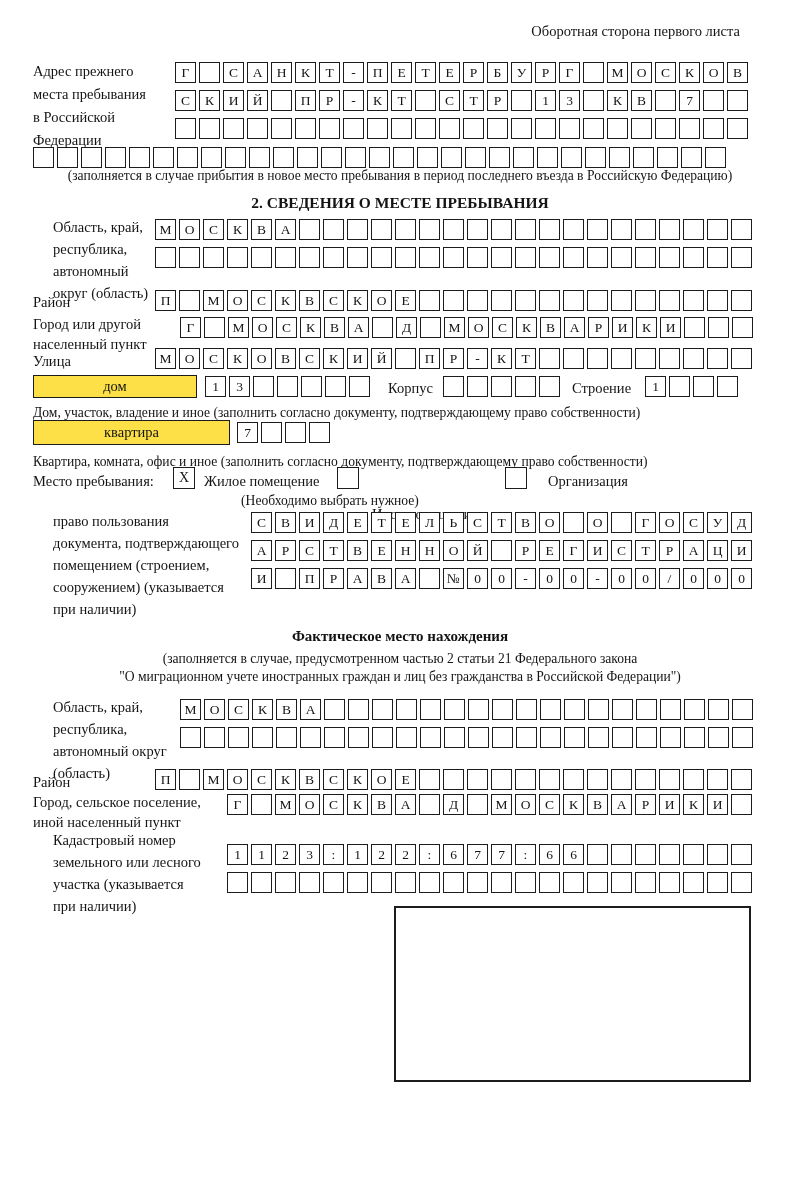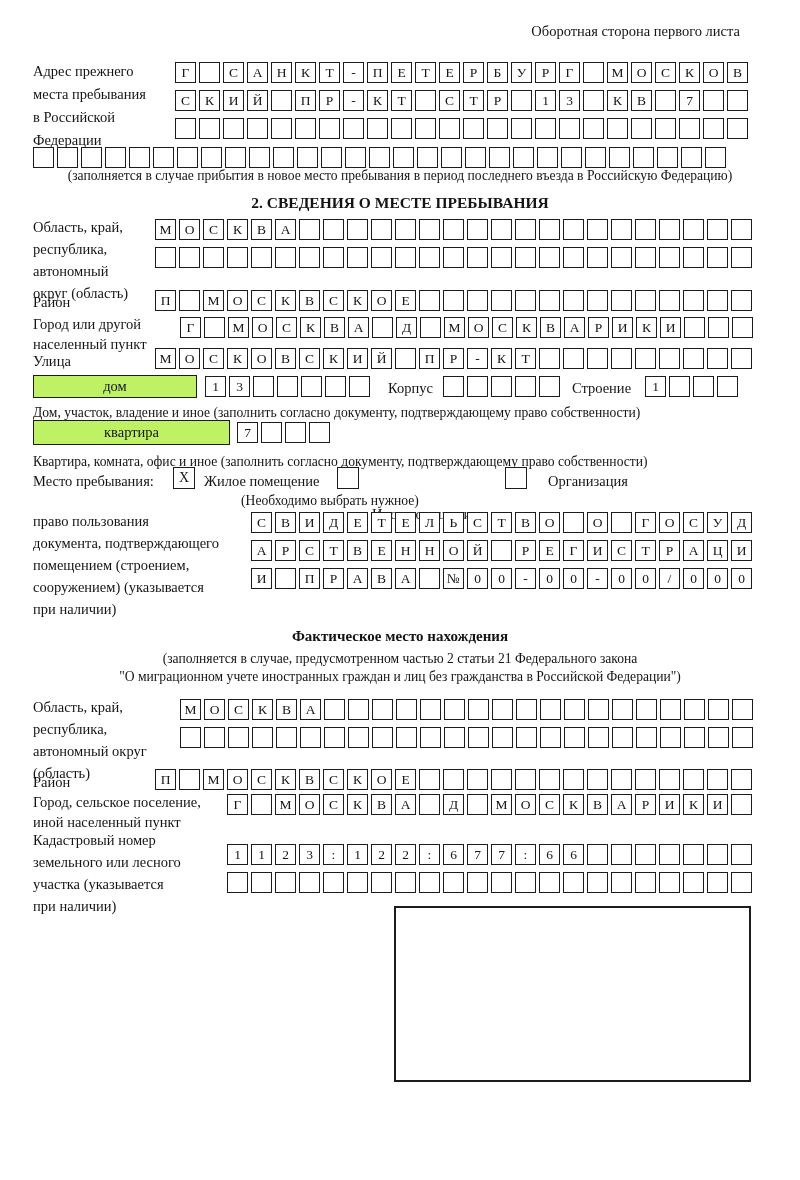--- a/index.html
+++ b/index.html
@@ -8,28 +8,28 @@
     font-family:"Liberation Serif","DejaVu Serif",serif; color:#141414; overflow:hidden;
   }
   .abs { position:absolute; }
   .row { position:absolute; display:flex; gap:3px; }
   .cell {
     width:21px; height:21px; border:1.5px solid #1c1c1c; box-sizing:border-box;
     display:flex; align-items:center; justify-content:center;
     font-size:13.5px; line-height:1; background:#fff;
   }
   .label { position:absolute; font-size:14.5px; line-height:23px; white-space:nowrap; }
-  .lh22 div { line-height:22px; }
+  .lh22 div { line-height:22px;margin-left:20px; }
   .lh20 div { line-height:20px; }
   .center { position:absolute; left:0; width:100%; text-align:center; }
   .heading { font-weight:bold; font-size:15.5px; }
   .note { font-size:13.6px; }
   .rect-label {
     position:absolute; border:1.5px solid #1c1c1c; box-sizing:border-box;
-    display:flex; align-items:center; justify-content:center; font-size:14.5px; background:#bef264;
+    display:flex; align-items:center; justify-content:center; font-size:14.5px; background:#fde047;
   }
   .checkbox {
     position:absolute; width:22px; height:22px; border:1.5px solid #1c1c1c; box-sizing:border-box;
     display:flex; align-items:center; justify-content:center; font-size:14px; background:#fff;
   }
   .stamp-box { position:absolute; border:2px solid #1c1c1c; box-sizing:border-box; background:#fff; }
   .caption { position:absolute; text-align:center; font-size:14px; }
   .caption div { line-height:23px; }
 </style>
 </head>

